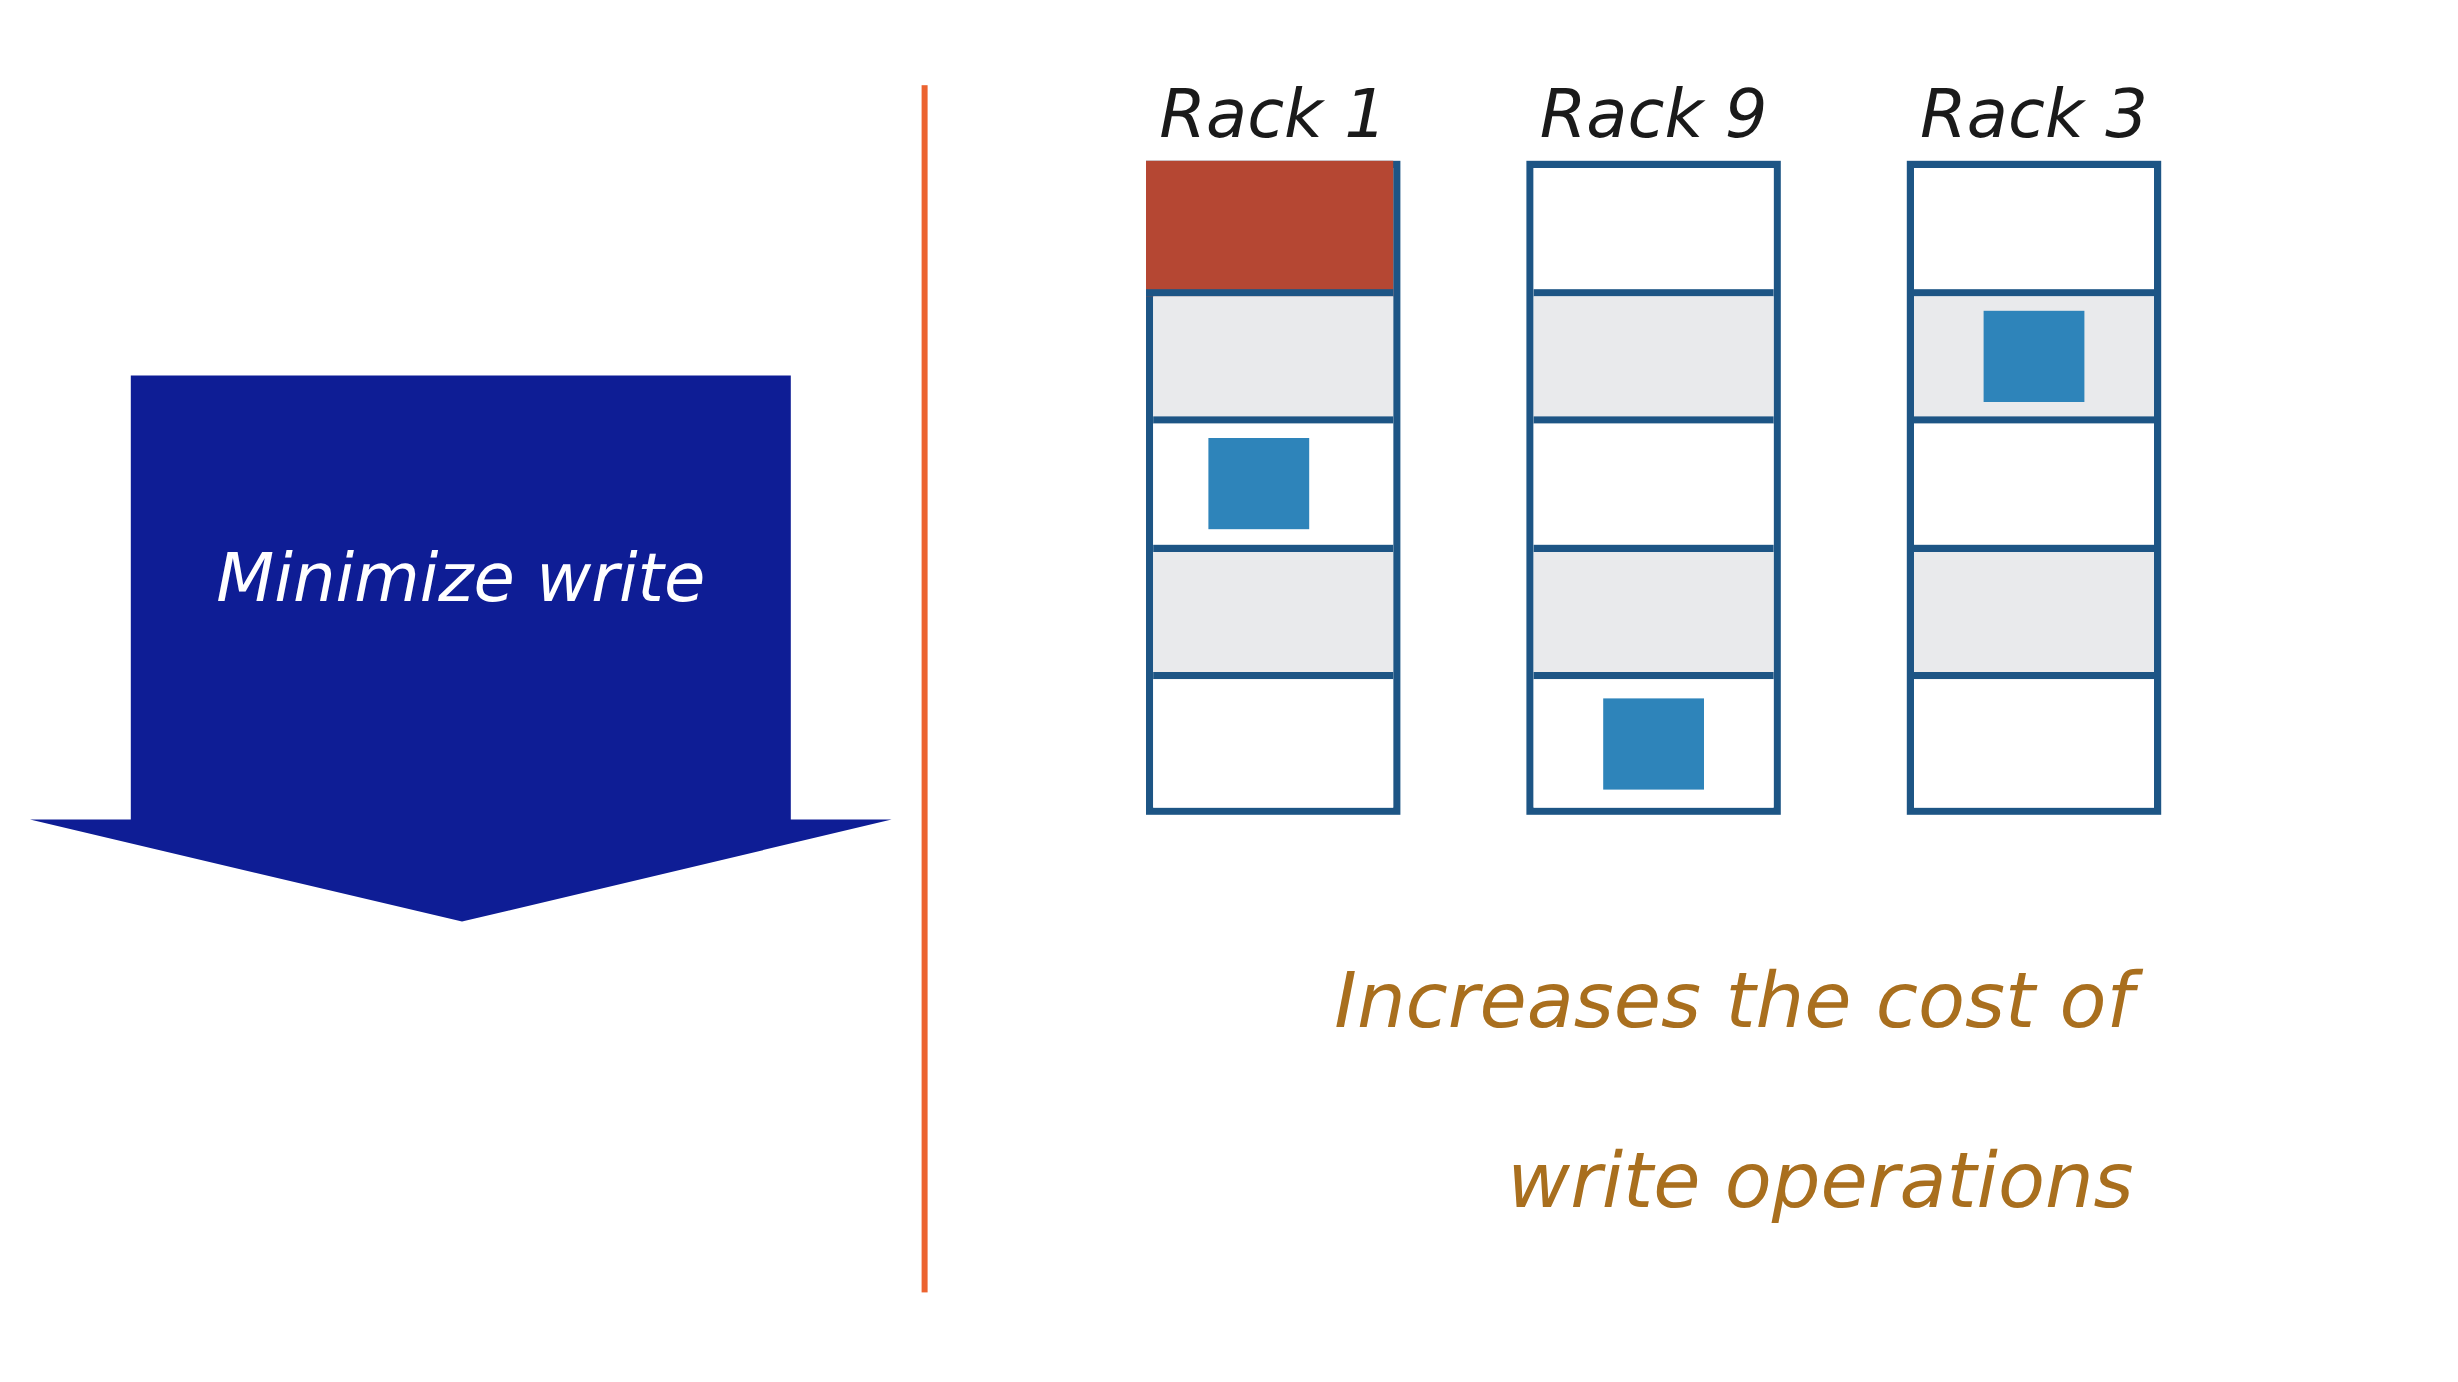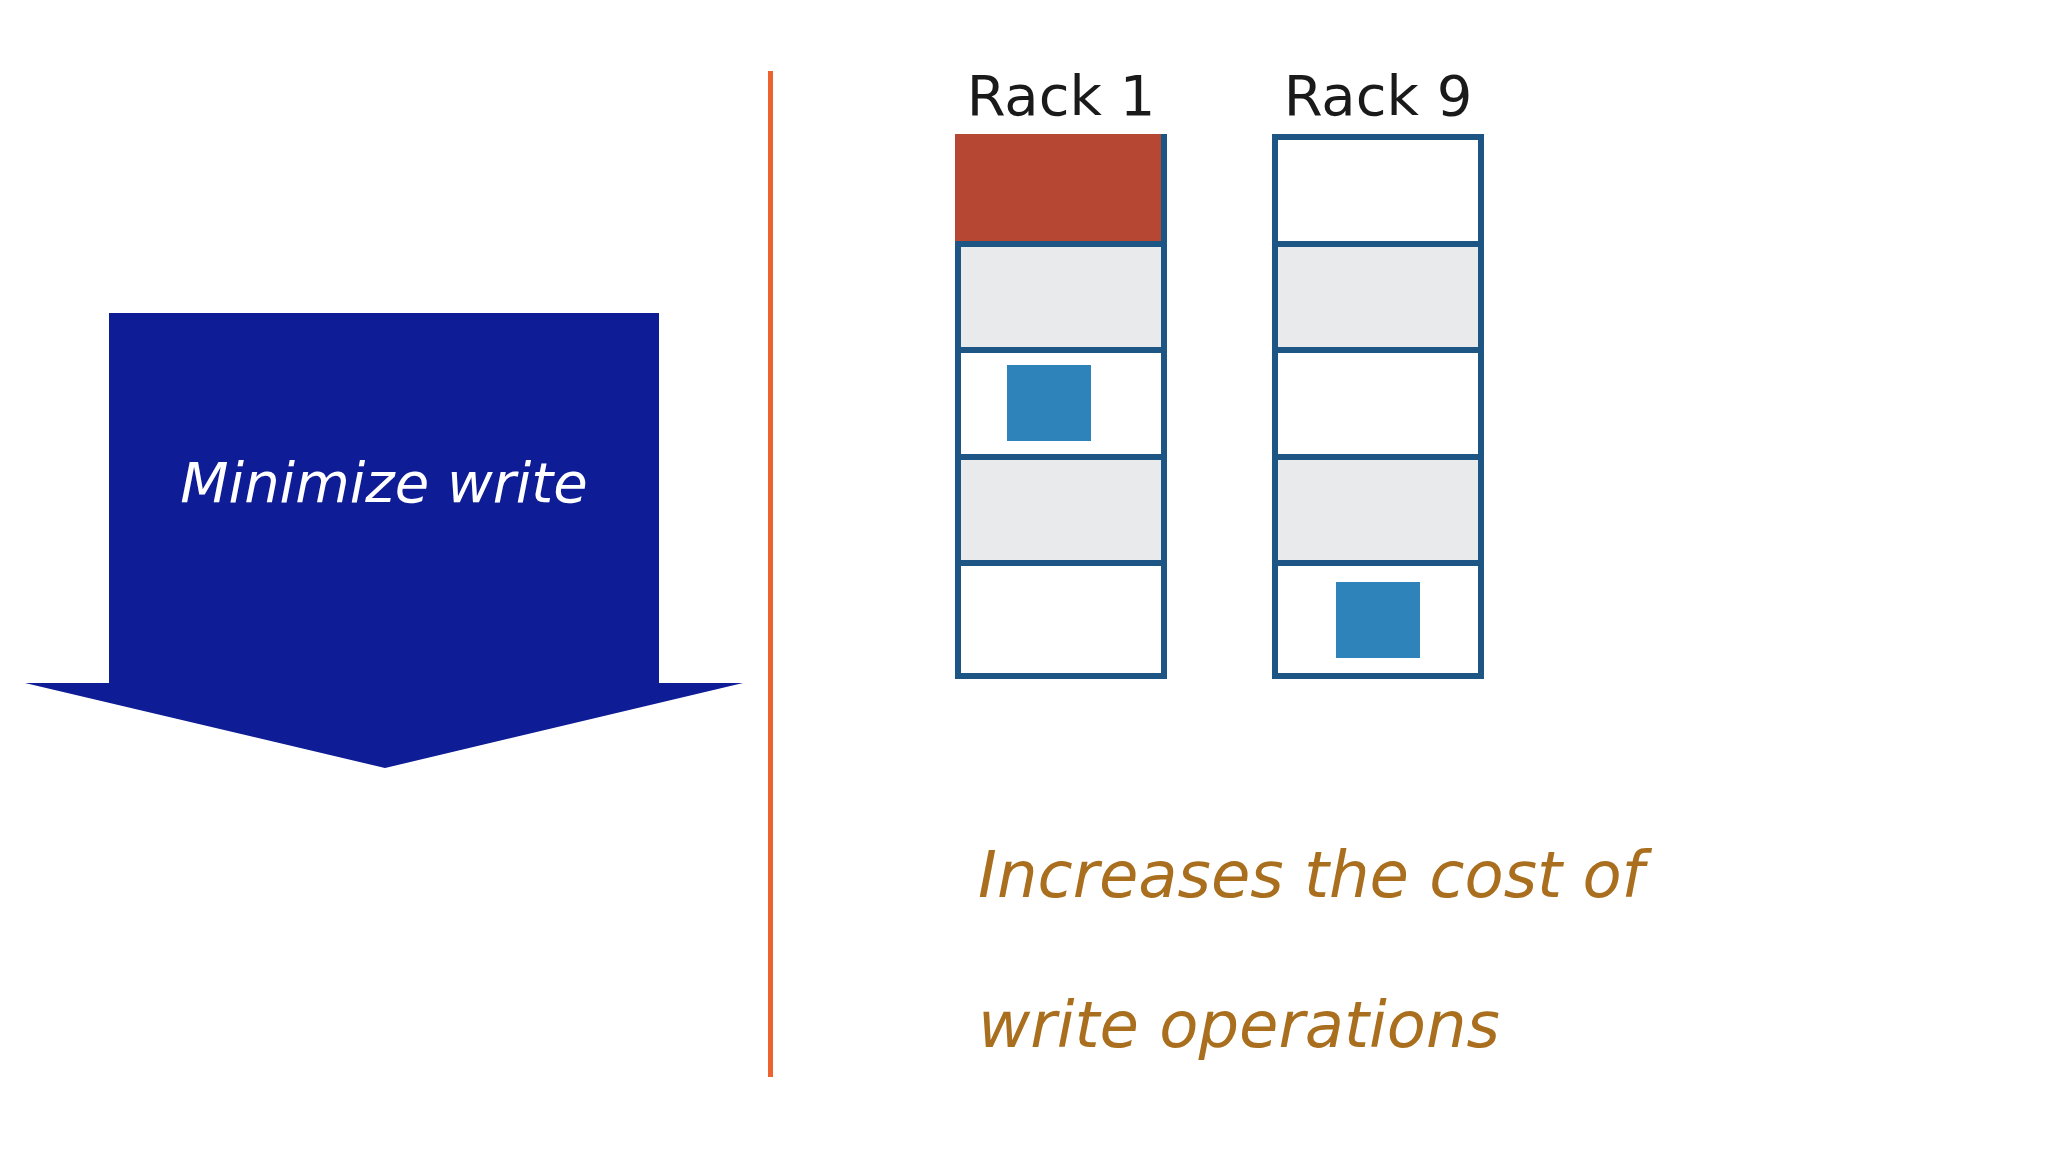--- a/index.html
+++ b/index.html
@@ -21,21 +21,21 @@
   
   #divider{
     position:absolute;left:768px;top:71px;width:5px;height:1006px;
     background:var(--divider_orange,#EC6330);
   }
   
   #racks{
     position:absolute;left:955px;top:50px;
     display:flex;gap:105px;
   }
-  .rack-col{width:212px;display:flex;flex-direction:column;}
+  .rack-col{width:212px;display:flex;flex-direction:column;font-style:italic;}
   .rack-label{
     height:84px;display:flex;align-items:flex-end;justify-content:center;
     padding-bottom:6px;box-sizing:border-box;
     font-size:56px;color:var(--label_black,#1a1a1a);white-space:nowrap;
   }
   .rack-box{
     width:212px;height:545px;box-sizing:border-box;
     border:6px solid var(--rack_border,#1D5585);
     background:#ffffff;
     display:flex;flex-direction:column;
@@ -54,22 +54,22 @@
     width:calc(100% + 6px);
     height:112.6px;
   }
   .square{
     width:84px;height:76px;
     background:var(--square_blue,#2E84BA);
   }
   .square.shift-left{transform:translateX(-12px);}
   
   #caption{
-    position:absolute;left:978px;top:800px;width:800px;
-    text-align:left;color:var(--caption_brown,#A96F1E);
+    position:absolute;left:978px;top:760px;width:800px;
+    text-align:right;color:var(--caption_brown,#A96F1E);
     font-size:64px;line-height:150px;white-space:nowrap;
   }
   .line{display:block;font-style:italic;}
 </style>
 </head>
 <body>
 
 <div id="slide">
 
   <svg id="arrow-svg" viewBox="0 0 780 790" aria-hidden="true">
@@ -100,20 +100,32 @@
         <div class="rack-box">
           <div class="cell white"></div>
           <div class="cell gray"></div>
           <div class="cell white"></div>
           <div class="cell gray"></div>
           <div class="cell white">
             <div class="square"></div>
           </div>
         </div>
       </div>
+      <div class="rack-col">
+        <div class="rack-label">Rack 3</div>
+        <div class="rack-box">
+          <div class="cell white"></div>
+          <div class="cell gray">
+            <div class="square"></div>
+          </div>
+          <div class="cell white"></div>
+          <div class="cell gray"></div>
+          <div class="cell white"></div>
+        </div>
+      </div>
     </div>
 
   <div id="caption">
     <span class="line">Increases the cost of</span>
     <span class="line">write operations</span>
   </div>
 
 </div>
 
 </body></html>

